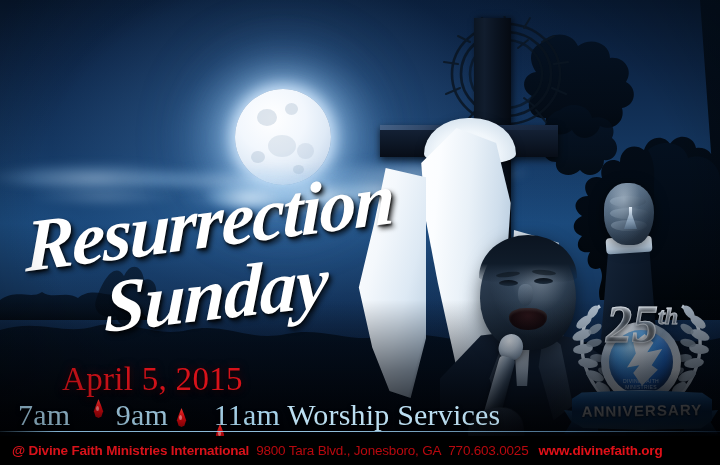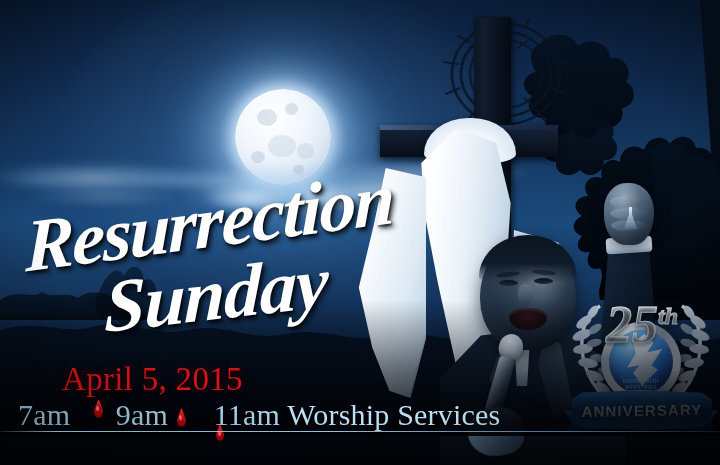--- a/index.html
+++ b/index.html
@@ -616,14 +616,20 @@
   <div class="times-line"><span>7am   9am   11am </span><span class="worship">Worship Services</span></div>
 
   <div class="drop drop-1"></div>
   <div class="drop drop-2"></div>
   <div class="drop drop-3"></div>
 
   <div class="vignette"></div>
 
   <div class="divider"></div>
 
+  <div class="footer">
+    <span class="foot-seg foot-name">@ Divine Faith Ministries International</span>
+    <span class="foot-seg foot-addr">9800 Tara Blvd., Jonesboro, GA</span>
+    <span class="foot-seg foot-phone">770.603.0025</span>
+    <span class="foot-seg foot-web">www.divinefaith.org</span>
+  </div>
 
 </div>
 
 </body></html>

